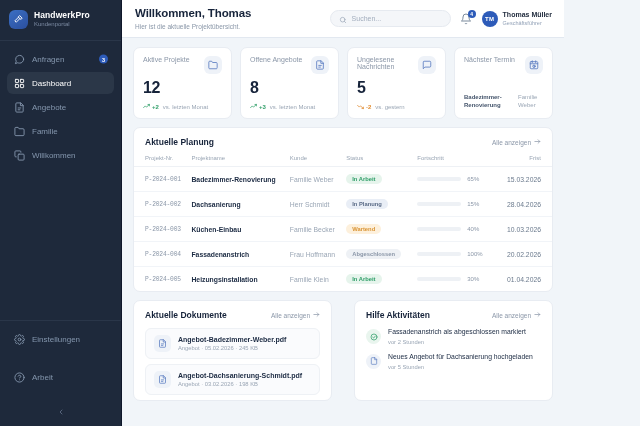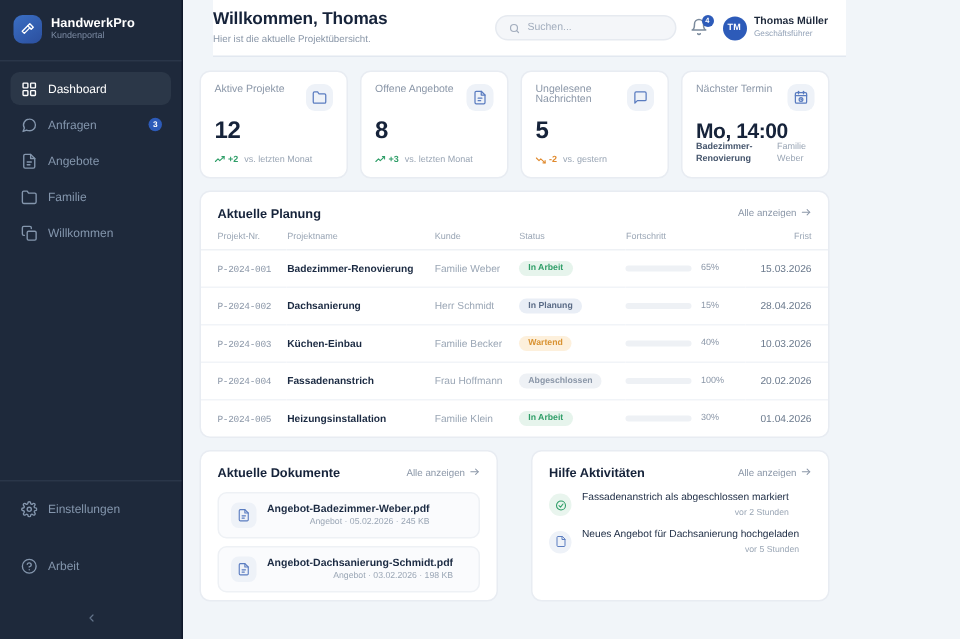--- a/index.html
+++ b/index.html
@@ -48,21 +48,21 @@
   }
   .nav-spacer { flex: 1; }
   .sb-bottom { padding: 0 7px 4px 7px; border-top: 1px solid #2a3649; padding-top: 7px; display: flex; flex-direction: column; gap: 16px;}
   .collapse-row { display: flex; justify-content: center; align-items: center; height: 18px; color: #64748b; font-size: 8px; cursor: pointer; }
 
   
   .main { flex: 1; height: 426px; display: flex; flex-direction: column; background: #f1f5f9; overflow: hidden; }
 
   .topbar {
     height: 38px; background: #ffffff; border-bottom: 1px solid #e2e8f0;
-    display: flex; align-items: center; padding: 0 12px 0 0; gap: 10px; flex-shrink: 0; margin-left: 20px;
+    display: flex; align-items: center; padding: 0 12px 0 13px; gap: 10px; flex-shrink: 0;
   }
   .welcome { line-height: 1.2; }
   .welcome h1 { font-size: 11.5px; font-weight: bold; color: #16233a; letter-spacing: -.1px; }
   .welcome p { font-size: 6.5px; color: #8a97a8; margin-top: 2px; }
   .top-right { margin-left: auto; display: flex; align-items: center; gap: 9px; }
   .search {
     width: 121px; height: 17px; background: #f4f6f9; border: 1px solid #e6eaf0;
     border-radius: 9px; display: flex; align-items: center; gap: 5px; padding: 0 8px;
   }
   .search input {
@@ -143,21 +143,21 @@
   .badge.blue  { background: #e9eef6; color: #5a6b86; }
   .badge.amber { background: #fdf0dc; color: #d99333; }
   .badge.gray  { background: #eef1f5; color: #8b97a8; }
   .prog-wrap { display: flex; align-items: center; gap: 6px; }
   .prog-bar { width: 44px; height: 3.5px; background: #eef1f5; border-radius: 2px; overflow: hidden; }
   .prog-fill { height: 100%; border-radius: 2px; background: #2b4f9e; }
   .prog-fill.done { background: #6b7a8d; }
   .prog-pct { font-size: 6px; color: #8b97a8; }
 
   
-  .bottom { display: grid; grid-template-columns: 1fr 1fr; gap: 22px; margin-top: 8px; text-align: right; }
+  .bottom { display: grid; grid-template-columns: 1fr 1fr; gap: 22px; margin-top: 8px; }
   .doc-item {
     display: flex; align-items: center; gap: 7px;
     background: #fafbfd; border: 1px solid #eef1f5; border-radius: 6px;
     padding: 6px 8px; margin: 0 11px 5px 11px; cursor: pointer;
   }
   .doc-ico {
     width: 17px; height: 17px; border-radius: 5px; background: #eef2f8;
     display: flex; align-items: center; justify-content: center; flex-shrink: 0;
   }
   .doc-ico svg { width: 9px; height: 9px; display: block; }
@@ -190,40 +190,40 @@
       <span class="brand-text">
         <div class="brand-name">HandwerkPro</div>
         <div class="brand-sub">Kundenportal</div>
       </span>
     </div>
 
     <div class="sb-divider"></div>
 
     <nav class="nav">
 
+      <div class="nav-item">
+        <span class="ico">
+          <svg viewBox="0 0 24 24" fill="none" stroke="currentColor" stroke-width="2" stroke-linecap="round" stroke-linejoin="round">
+            <path d="M21 11.5a8.4 8.4 0 0 1-9 8.4 8.5 8.5 0 0 1-3.8-.9L3 21l1.9-5.1A8.4 8.4 0 0 1 12 3.1a8.4 8.4 0 0 1 9 8.4z"></path>
+          </svg>
+        </span>
+        <span>Anfragen</span>
+        <span class="nav-badge">3</span>
+      </div>
+
       <div class="nav-item active">
         <span class="ico">
           <svg viewBox="0 0 24 24" fill="none" stroke="currentColor" stroke-width="2" stroke-linecap="round" stroke-linejoin="round">
             <rect x="3" y="3" width="7" height="7" rx="1"></rect>
               <rect x="14" y="3" width="7" height="7" rx="1"></rect>
             <rect x="3" y="14" width="7" height="7" rx="1"></rect>
               <rect x="14" y="14" width="7" height="7" rx="1"></rect>
           </svg>
         </span>
         <span>Dashboard</span>
-      </div>
-
-      <div class="nav-item">
-        <span class="ico">
-          <svg viewBox="0 0 24 24" fill="none" stroke="currentColor" stroke-width="2" stroke-linecap="round" stroke-linejoin="round">
-            <path d="M21 11.5a8.4 8.4 0 0 1-9 8.4 8.5 8.5 0 0 1-3.8-.9L3 21l1.9-5.1A8.4 8.4 0 0 1 12 3.1a8.4 8.4 0 0 1 9 8.4z"></path>
-          </svg>
-        </span>
-        <span>Anfragen</span>
-        <span class="nav-badge">3</span>
       </div>
 
       <div class="nav-item">
         <span class="ico">
           <svg viewBox="0 0 24 24" fill="none" stroke="currentColor" stroke-width="2" stroke-linecap="round" stroke-linejoin="round">
             <path d="M14 2H6a2 2 0 0 0-2 2v16a2 2 0 0 0 2 2h12a2 2 0 0 0 2-2V8z"></path>
               <path d="M14 2v6h6"></path>
             <line x1="9" y1="13" x2="15" y2="13"></line>
               <line x1="9" y1="17" x2="13" y2="17"></line>
           </svg>
@@ -400,21 +400,20 @@
               <svg viewBox="0 0 24 24" fill="none" stroke="#5a7cc0" stroke-width="2" stroke-linecap="round" stroke-linejoin="round">
                 <rect x="3" y="4" width="18" height="17" rx="2"></rect>
                   <line x1="3" y1="9" x2="21" y2="9"></line>
                 <line x1="8" y1="2" x2="8" y2="6"></line>
                   <line x1="16" y1="2" x2="16" y2="6"></line>
                 <circle cx="12" cy="15" r="3"></circle>
                   <polyline points="12 13.6 12 15 13 15.7"></polyline>
               </svg>
             </span>
           </div>
-          <div class="stat-value sm">Mo, 14:00</div>
           <div class="appt-foot">
             <span class="appt-proj">Badezimmer-Renovierung</span>
             <span class="appt-cust">Familie Weber</span>
           </div>
         </div>
 
       </section>
 
       <section class="panel">
         <div class="panel-head">

